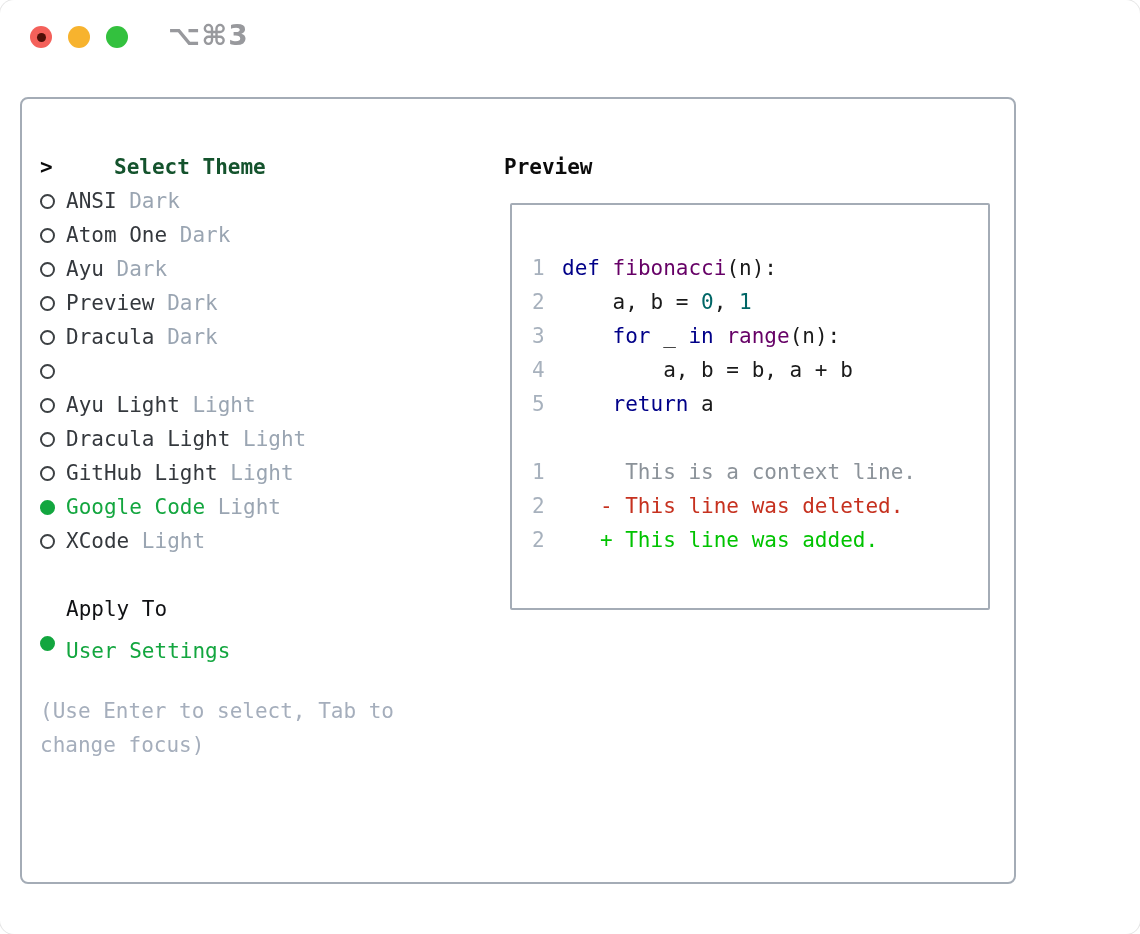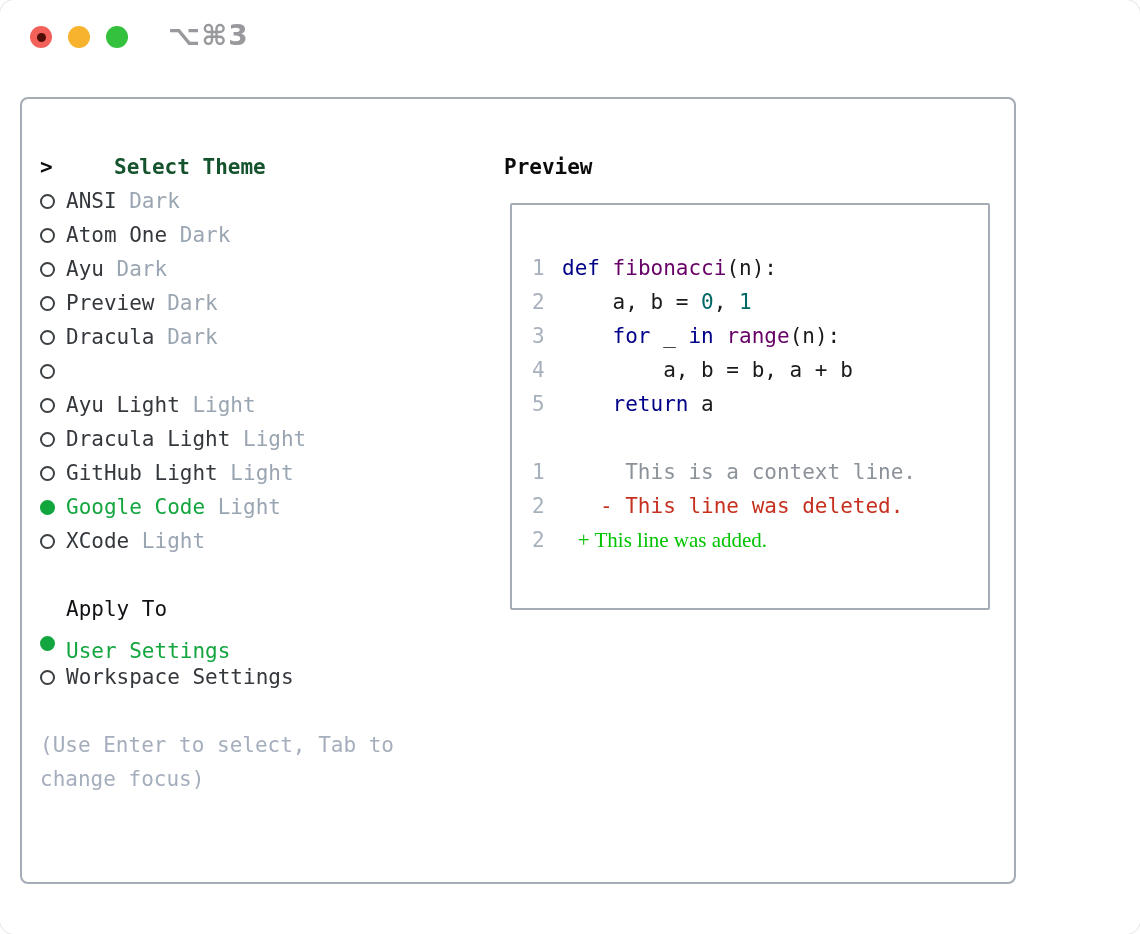--- a/index.html
+++ b/index.html
@@ -58,21 +58,21 @@
     padding:46px 0 0 20px; overflow:hidden;
   }
   .pline { display:flex; align-items:center; height:34px; font-size:21px; white-space:pre; }
   .ln { width:13px; flex:none; color: var(--ln); margin-right:17px; }
   .t-kwd { color: var(--kwd); }
   .t-fun { color: var(--fun); }
   .t-lit { color: var(--lit); }
   .t-pln { color: var(--pln); }
   .t-ctx { color: var(--ctx); }
   .t-del { color: var(--del); }
-  .t-add { color: var(--add); font-family: Liberation Serif, serif; }
+  .t-add { color: var(--add); }
 </style>
 </head>
 <body>
 
 <div class="window">
 
   <div class="titlebar">
     <span class="light light-close"></span>
     <span class="light light-min"></span>
     <span class="light light-max"></span>
@@ -103,21 +103,20 @@
 
       <div class="row"></div>
 
       <div class="row">
         <span class="marker"></span>
         <span class="section-hdr">Apply To</span>
       </div>
 
       <div>
           <div class="row"><span class="marker"><span class="radio on"></span></span><span class="apply-label sel">User Settings</span></div>
-          <div class="row"><span class="marker"><span class="radio"></span></span><span class="apply-label">Workspace Settings</span></div>
         </div>
 
       <div class="row"></div>
 
       <div class="row help">(Use Enter to select, Tab to</div>
       <div class="row help">change focus)</div>
     </div>
 
     <div class="preview-title">Preview</div>
 

